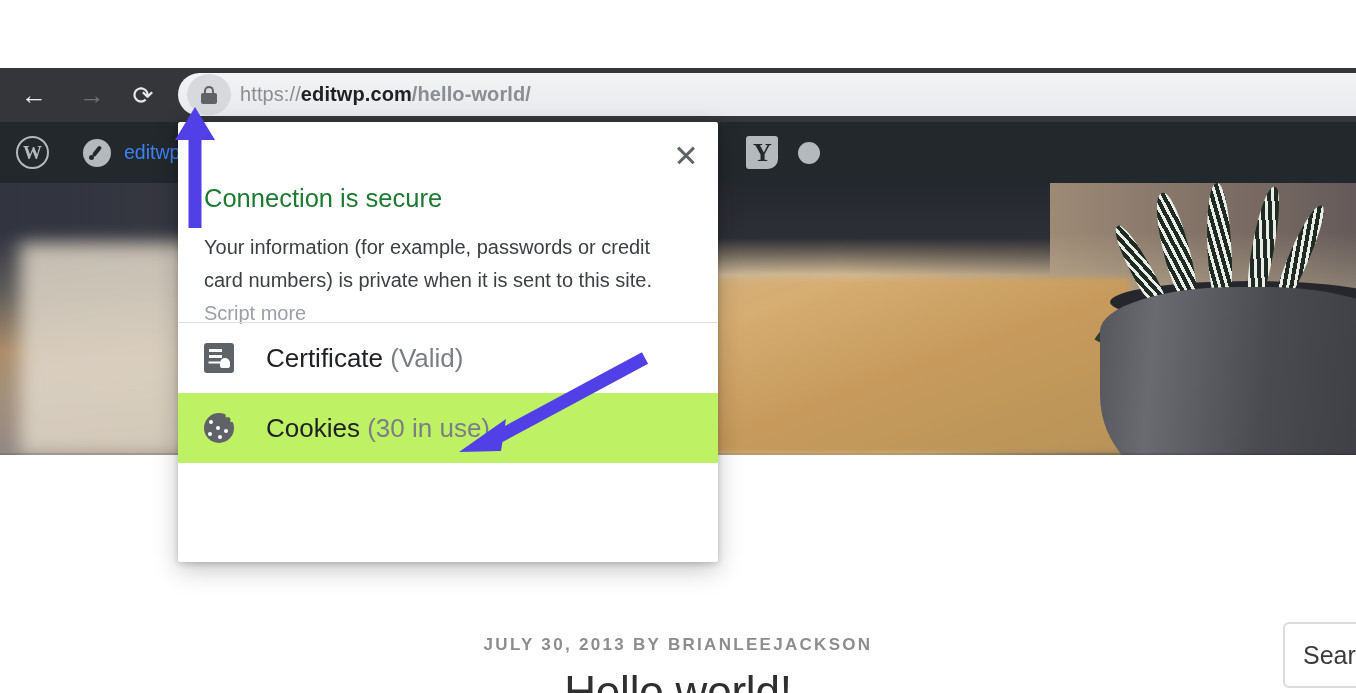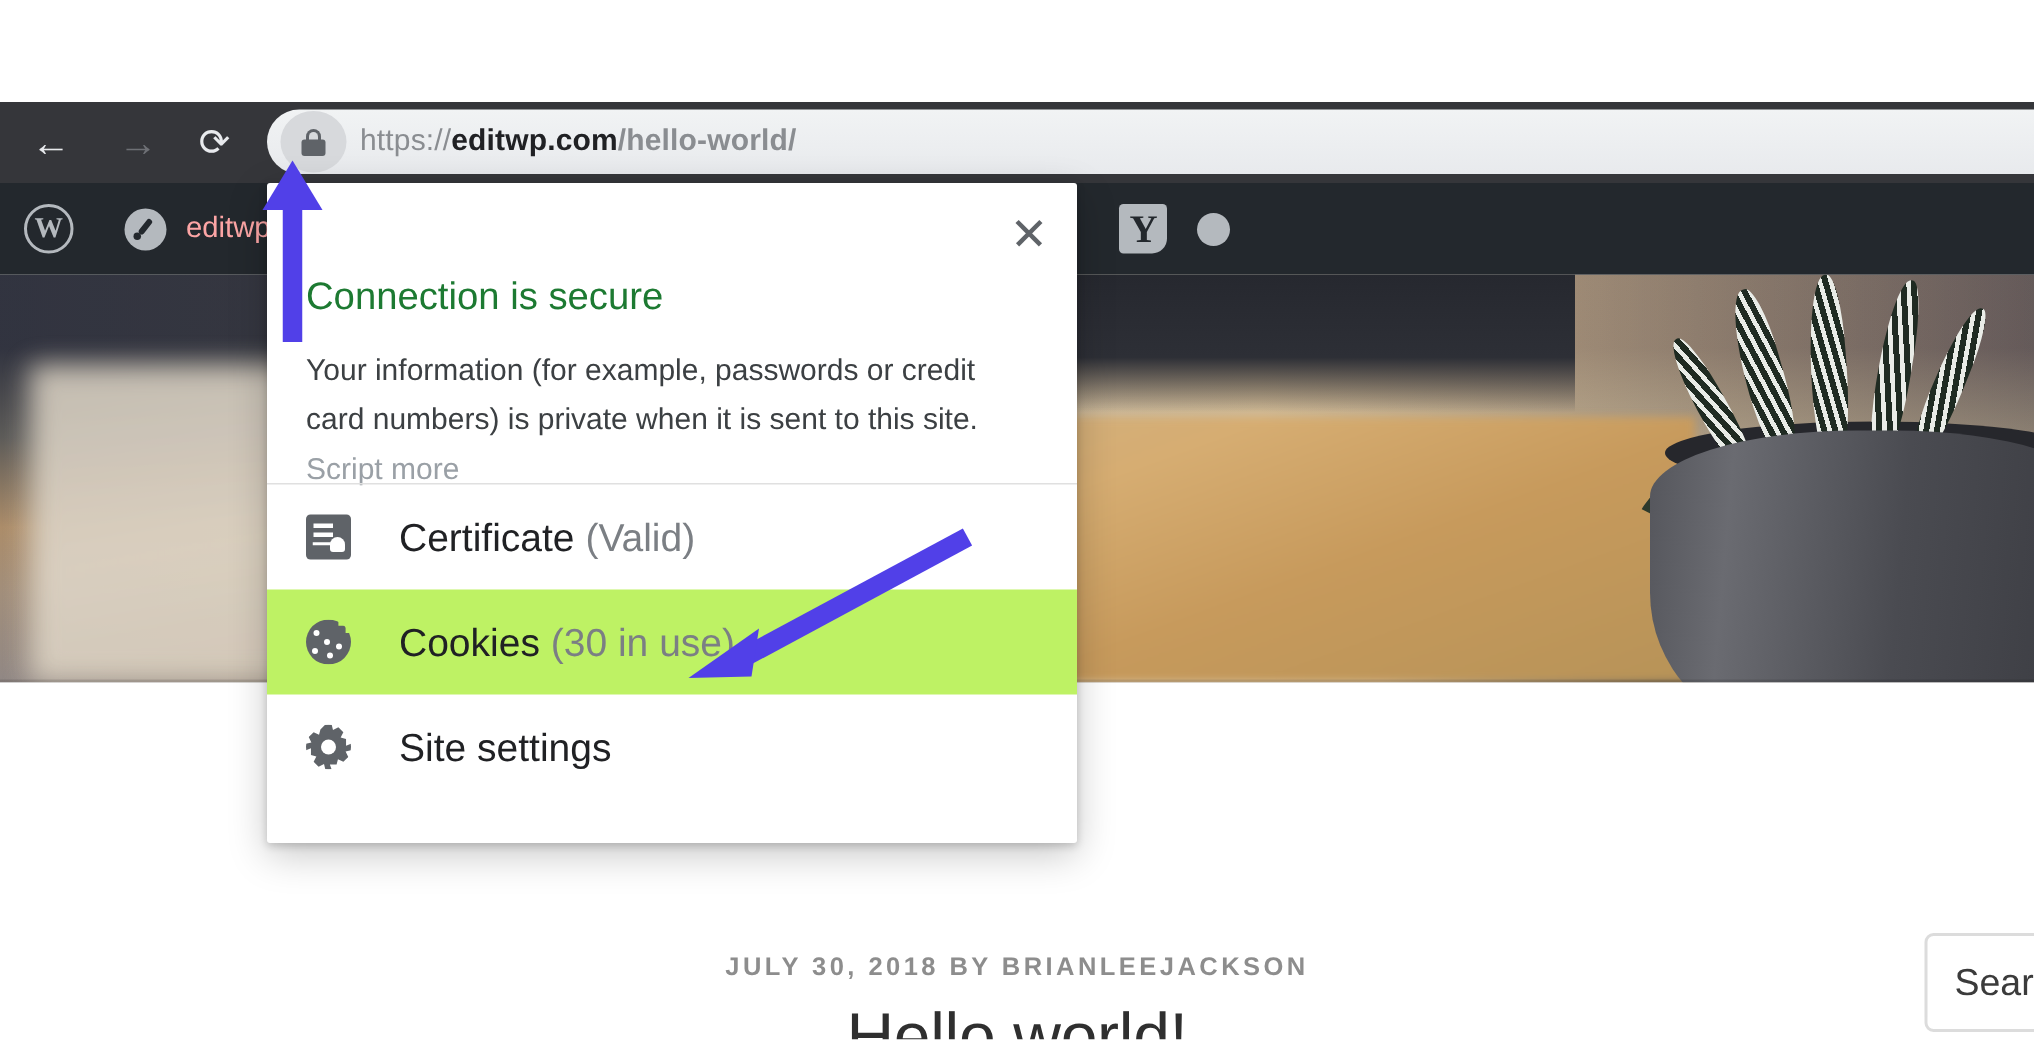--- a/index.html
+++ b/index.html
@@ -157,21 +157,21 @@
   .gauge-icon::before {
     content: ""; position: absolute; left: 12px; top: 6px;
     width: 3.5px; height: 12px; background: #23282d;
     transform: rotate(38deg); border-radius: 2px;
   }
   .gauge-icon::after {
     content: ""; position: absolute; left: 6px; top: 16px;
     width: 5px; height: 5px; border-radius: 50%; background: #23282d;
   }
   .ab-label {
-    color: #fca5a5; font-size: 19.5px; white-space: nowrap;
+    color: #3b82f6; font-size: 19.5px; white-space: nowrap;
   }
   .yoast-icon {
     width: 32px; height: 33px; margin-right: 20px;
     background: #b4b9be; border-radius: 3px 3px 10px 3px;
     position: relative;
     color: #23282d; font-family: "Liberation Serif", serif;
     font-size: 26px; font-weight: bold;
     display: flex; align-items: center; justify-content: center;
     line-height: 1;
   }
@@ -435,21 +435,21 @@
           <span class="leaf l2"></span>
         <span class="leaf l3"></span>
           <span class="leaf l4"></span>
         <span class="leaf l5"></span>
       </div>
       <div class="pot"></div>
       <div class="hero-bottom-line"></div>
     </div>
 
     <div class="content">
-      <div class="post-meta">JULY 30, 2018 BY BRIANLEEJACKSON</div>
+      <div class="post-meta">JULY 30, 2013 BY BRIANLEEJACKSON</div>
       <div class="post-title">Hello world!</div>
     </div>
   </div>
 
   <div class="search-box">Search …</div>
 
   <div class="popup">
     <div class="popup-close"></div>
 
     <div class="popup-head">
@@ -460,24 +460,20 @@
     <div class="popup-divider"></div>
 
     <div class="menu">
       <div class="menu-item">
         <span class="menu-icon ic-cert"></span>
         <span class="menu-label"><span>Certificate </span><span class="sub">(Valid)</span></span>
       </div>
       <div class="menu-item active">
         <span class="menu-icon ic-cookie"></span>
         <span class="menu-label"><span>Cookies </span><span class="sub">(30 in use)</span></span>
-      </div>
-      <div class="menu-item">
-        <span class="menu-icon ic-gear"></span>
-        <span class="menu-label"><span>Site settings</span></span>
       </div>
     </div>
   </div>
 
   <svg class="annot" viewBox="0 0 1356 693">
     <g>
       <path d="M195 228 L195 128" stroke="#5140e8" stroke-width="13" stroke-linecap="butt" fill="none"></path>
       <path d="M195 107 L215 140 L175 140 Z" fill="#5140e8"></path>
     </g>
     <g>

